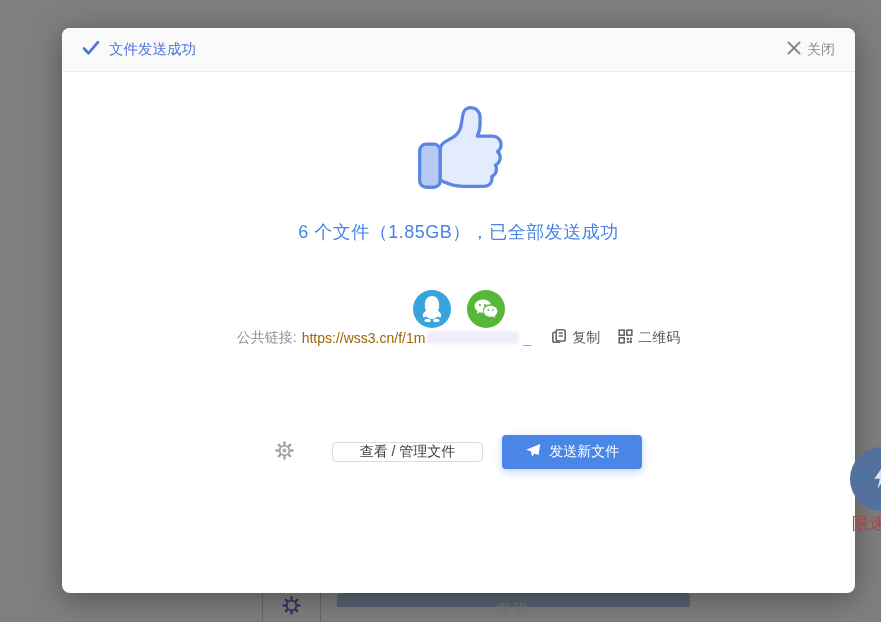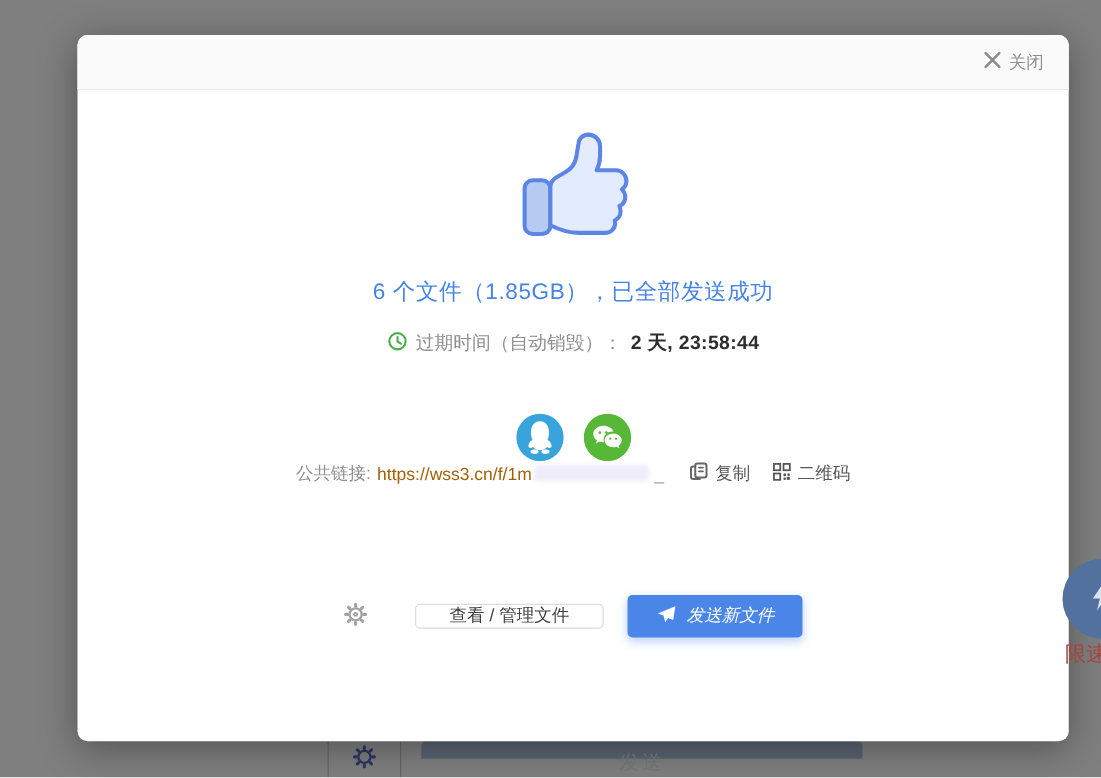--- a/index.html
+++ b/index.html
@@ -87,21 +87,21 @@
   }
   .manage-button {
     height:20px; padding:0 27px; background:#ffffff; border:1px solid #dcdcdc;
     border-radius:4px; color:#404040; font-size:14px; cursor:pointer;
     font-family:inherit;
   }
   .send-new-button {
     height:34px; padding:0 23px; margin-left:19px;
     background:#4a86e8; border:none; border-radius:4px; color:#ffffff; font-size:14px;
     display:flex; align-items:center; gap:8px; cursor:pointer;
-    box-shadow:0 3px 8px rgba(74,134,232,0.35); font-family:inherit;font-style:italic;
+    box-shadow:0 3px 8px rgba(74,134,232,0.35); font-family:inherit;
   }
 
   
   .speed-badge { position:absolute; z-index:3; }
   .bolt-circle {
     position:absolute; left:850px; top:447px; width:64px; height:64px;
     border-radius:50%; background:#52719f;
     display:flex; align-items:center; justify-content:center;
   }
   .speed-text {
@@ -137,20 +137,28 @@
   <div class="bg-send-button">
     <span>发送</span>
   </div>
 </div>
 
 <div class="overlay"></div>
 
 <div class="dialog">
 
   <div class="dialog-header">
+    <div class="header-left">
+      <span>
+        <svg width="18" height="16" viewBox="0 0 18 16" fill="none">
+          <polyline points="2,8.5 6.6,13.2 16,2.2" stroke="#4f74db" stroke-width="2.7" stroke-linecap="round" stroke-linejoin="round"></polyline>
+        </svg>
+      </span>
+      <span class="header-title">文件发送成功</span>
+    </div>
     <button class="header-close">
       <span>
         <svg width="14" height="14" viewBox="0 0 14 14">
           <line x1="1.5" y1="1.5" x2="12.5" y2="12.5" stroke="#8a8a8a" stroke-width="2" stroke-linecap="round"></line>
           <line x1="12.5" y1="1.5" x2="1.5" y2="12.5" stroke="#8a8a8a" stroke-width="2" stroke-linecap="round"></line>
         </svg>
       </span>
       <span>关闭</span>
     </button>
   </div>
@@ -162,30 +170,20 @@
                C70 5 74.5 9.5 74.5 15 L74.5 23 C74.5 27.5 73.5 31.5 71.5 35.5 L88 35.5
                C93 35.5 97 39.5 97 44.5 C97 47.5 95.5 50.2 93.2 51.8 C95 53.5 96 55.8 96 58.3
                C96 61.8 94 64.8 91 66.2 C91.6 67.5 92 69 92 70.5 C92 74 90 77 87 78.4
                C87.2 79.2 87.3 80 87.3 80.9 C87.3 85.4 83.6 89 79.1 89 L56 89
                C48 89 40 86.5 32 82.5 Z" fill="#e3ecfc" stroke="#5c85e6" stroke-width="3.5" stroke-linejoin="round"></path>
     </svg>
   </div>
 
   <div class="result-message">6 个文件（1.85GB），已全部发送成功</div>
 
-  <div class="expiry-row">
-    <span>
-      <svg width="16" height="16" viewBox="0 0 16 16" fill="none">
-        <circle cx="8" cy="8" r="6.5" stroke="#4cae4c" stroke-width="1.7"></circle>
-        <path d="M8 4.6 V8.2 L10.7 9.9" stroke="#4cae4c" stroke-width="1.7" stroke-linecap="round" stroke-linejoin="round"></path>
-      </svg>
-    </span>
-    <span>过期时间（自动销毁）：</span>
-    <span class="expiry-value">2 天, 23:58:44</span>
-  </div>
 
   <div class="share-row">
     <button class="share-btn">
       <span>
         <svg width="38" height="38" viewBox="0 0 100 100">
           <circle cx="50" cy="50" r="50" fill="#38a3dc"></circle>
           <path fill="#ffffff" d="M50 16 C62 16 69 26 69 40 C69 45.5 67.8 50.6 65.8 54.6
             C71 58 74.5 63 74.5 67 C74.5 70 72.5 72 69.8 72 C68 72 66.3 71.2 65 69.8
             C61.6 74 56.2 76.5 50 76.5 C43.8 76.5 38.4 74 35 69.8 C33.7 71.2 32 72 30.2 72
             C27.5 72 25.5 70 25.5 67 C25.5 63 29 58 34.2 54.6 C32.2 50.6 31 45.5 31 40

